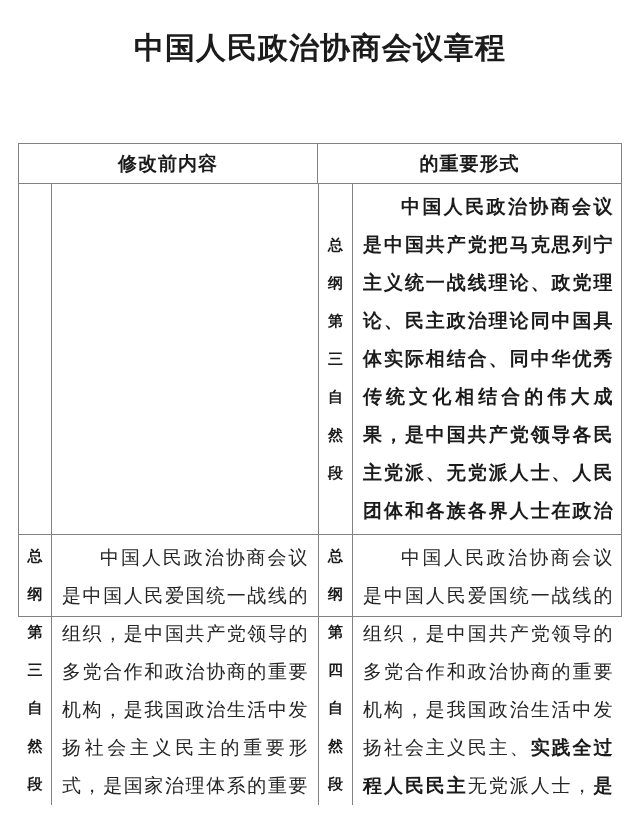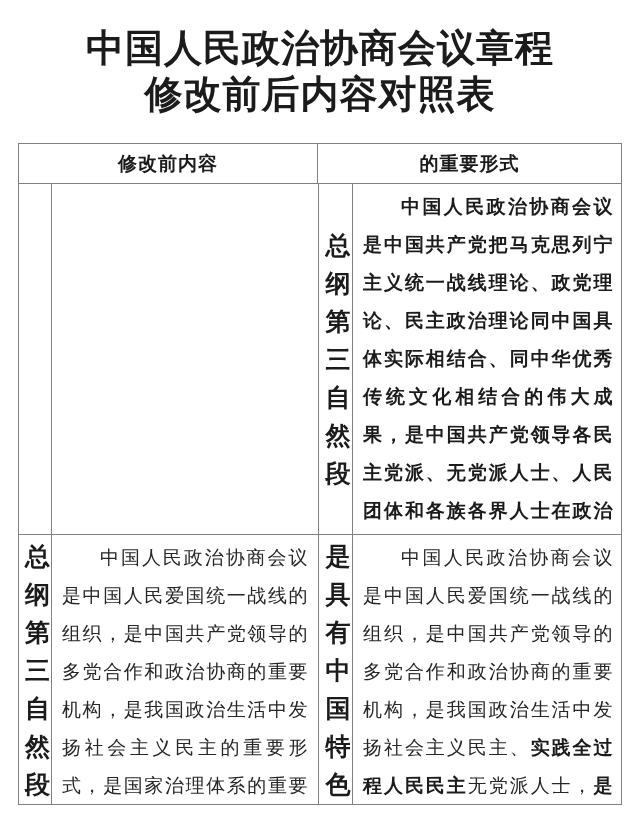--- a/index.html
+++ b/index.html
@@ -12,31 +12,31 @@
     background: #ffffff;
     color: #222222;
     overflow: hidden;
     font-family: "Liberation Serif", "DejaVu Serif", serif;
   }
   .title {
     margin-top: 25px;
     text-align: center;
     font-family: "Liberation Sans", "DejaVu Sans", sans-serif;
     font-weight: 700;
-    font-size: 38px;
+    font-size: 30px;
     line-height: 46px;
     letter-spacing: 1px;
     color: #1b1b1b;
   }
   .cmp-table {
     position: absolute;
     left: 18px;
     top: 143px;
     width: 604px;
-    height: 662px;
+    height: 474px;
     border: 1px solid #818181;
     background: #ffffff;
   }
   .thead {
     display: flex;
     height: 40px;
     border-bottom: 1px solid #818181;
   }
   .th {
     display: flex;
@@ -57,21 +57,21 @@
   .trow-1 { height: 351px; border-bottom: 1px solid #818181; }
   .trow-2 { height: 270px; }
   .cell { overflow: hidden; }
   .label-cell {
     display: flex;
     align-items: center;
     justify-content: center;
     border-right: 1px solid #818181;
     font-family: "Liberation Sans", "DejaVu Sans", sans-serif;
     font-weight: 600;
-    font-size: 25px;
+    font-size: 15px;
     color: #1b1b1b;
     text-align: center;
   }
   .label-cell .vlabel {
     display: block;
     width: 20px;
     line-height: 38px;
     word-break: break-all;
   }
   .text-cell {
@@ -97,21 +97,20 @@
     color: #1b1b1b;
   }
 </style>
 </head>
 <body>
 
 <div class="page">
 
   <div class="title">
     <div>中国人民政治协商会议章程</div>
-    <div>修改前后内容对照表</div>
   </div>
 
   <div class="cmp-table">
 
     <div class="thead">
       <div class="th th-before">修改前内容</div>
       <div class="th th-after">的重要形式</div>
     </div>
 
     <div class="trow trow-1">
@@ -130,21 +129,21 @@
     </div>
 
     <div class="trow trow-2">
       <div class="cell label-cell">
         <span class="vlabel">总纲第三自然段</span>
       </div>
       <div class="cell text-cell text-cell-before">
         <p class="para"><span class="seg-normal">中国人民政治协商会议是中国人民爱国统一战线的组织，是中国共产党领导的多党合作和政治协商的重要机构，是我国政治生活中发扬社会主义民主的重要形式，是国家治理体系的重要组成部分，是具有中国特色</span></p>
       </div>
       <div class="cell label-cell">
-        <span class="vlabel">是具有中国特色</span>
+        <span class="vlabel">总纲第四自然段</span>
       </div>
       <div class="cell text-cell">
         <p class="para"><span class="seg-normal">中国人民政治协商会议是中国人民爱国统一战线的组织，是中国共产党领导的多党合作和政治协商的重要机构，是我国政治生活中发扬社会主义民主、</span><span class="seg-em">实践全过程人民民主</span><span class="seg-normal">无党派人士，</span><span class="seg-em">是社会主义协商民主的重要</span></p>
       </div>
     </div>
 
   </div>
 </div>
 
 </body></html>

